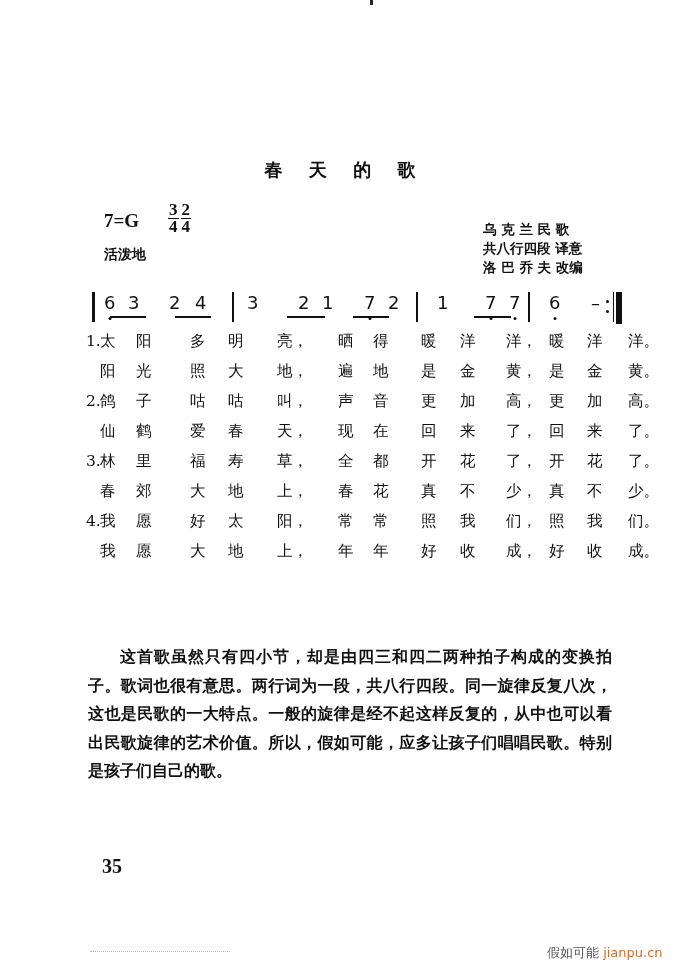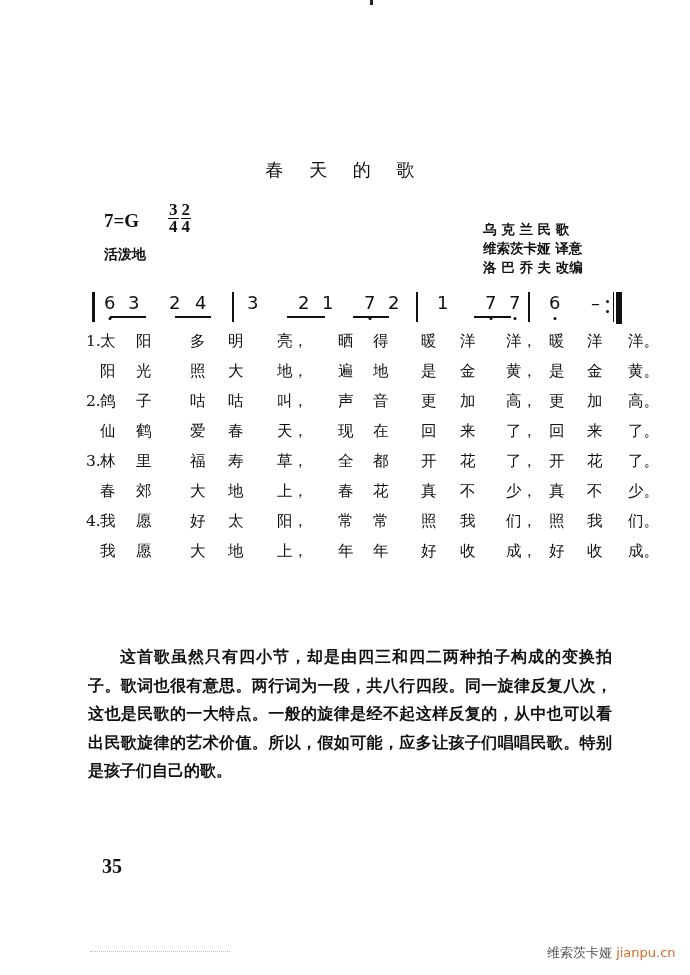--- a/index.html
+++ b/index.html
@@ -3,21 +3,21 @@
   <meta charset="utf-8">
   <style>
     html, body { margin: 0; padding: 0; }
     body {
       width: 690px; height: 975px; background: #ffffff; position: relative;
       overflow: hidden; color: #111;
       font-family: "DejaVu Serif", "Liberation Serif", serif;
     }
     .abs { position: absolute; }
     .top-mark { left: 370px; top: 0; width: 3px; height: 5px; background: #222; }
-    .title { left: 0; width: 690px; top: 158px; text-align: center; font-size: 18px; letter-spacing: 10px; }
+    .title { left: 0; width: 690px; top: 158px; text-align: center; font-size: 18px; letter-spacing: 10px; font-weight: bold; }
     .key { left: 104px; top: 210px; font-family: "Liberation Serif", serif; font-weight: bold; font-size: 19px; }
     .timesig { left: 168px; top: 202px; display: flex; gap: 2px; font-family: "Liberation Serif", serif; font-weight: bold; font-size: 17px; }
     .frac { display: flex; flex-direction: column; align-items: center; line-height: 16px; }
     .frac .num { border-bottom: 1.5px solid #111; padding: 0 1px; }
     .tempo { left: 104px; top: 246px; font-size: 14px; font-weight: bold; }
     .credits { left: 483px; top: 220px; font-size: 13.5px; font-weight: bold; line-height: 19px; }
     .credits div { white-space: pre; }
 
     .score-line { left: 92px; top: 290px; width: 540px; height: 38px; }
     .note { position: absolute; top: 2px; font-family: "DejaVu Sans", "Liberation Sans", sans-serif; font-size: 18px; }
@@ -54,21 +54,21 @@
   </div>
   <div class="frac">
     <span class="num">2</span>
     <span>4</span>
   </div>
 </div>
 <div class="abs tempo">活泼地</div>
 
 <div class="abs credits">
   <div>乌 克 兰 民 歌</div>
-  <div>维索茨卡娅 译意</div>
+  <div>共八行四段 译意</div>
   <div>洛 巴 乔 夫 改编</div>
 </div>
 
 <div class="abs score-line">
   <div class="bar" style="left:0;width:3px;"></div>
   <div id="notes">
       <span class="note" style="left: 12px;">6<i class="dot"></i></span>
       <span class="note" style="left: 36px;">3</span>
       <span class="note" style="left: 77px;">2</span>
       <span class="note" style="left: 103px;">4</span>
@@ -227,15 +227,15 @@
   </div>
 
 <div class="abs prose">
   <p>这首歌虽然只有四小节，却是由四三和四二两种拍子构成的变换拍子。歌词也很有意思。两行词为一段，共八行四段。同一旋律反复八次，这也是民歌的一大特点。一般的旋律是经不起这样反复的，从中也可以看出民歌旋律的艺术价值。所以，假如可能，应多让孩子们唱唱民歌。特别是孩子们自己的歌。</p>
 </div>
 
 <div class="abs page-num">35</div>
 <div class="abs scan-noise"></div>
 
 <div class="abs watermark">
-  <span>维索茨卡娅</span>
+  <span>假如可能</span>
   <span class="domain">jianpu.cn</span>
 </div>
 
 </body></html>

